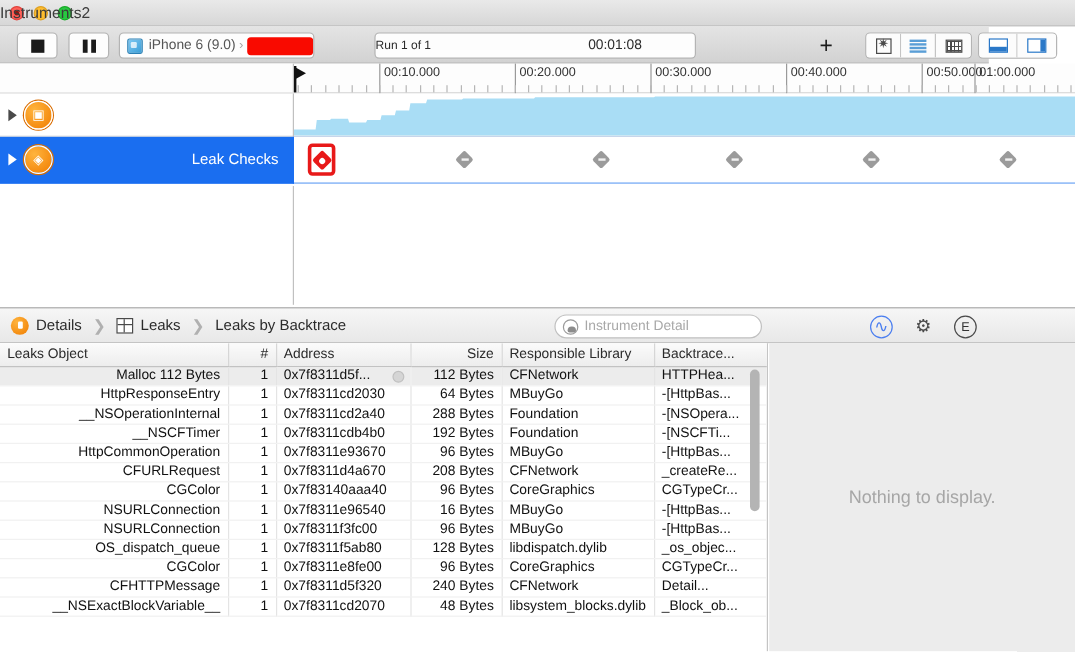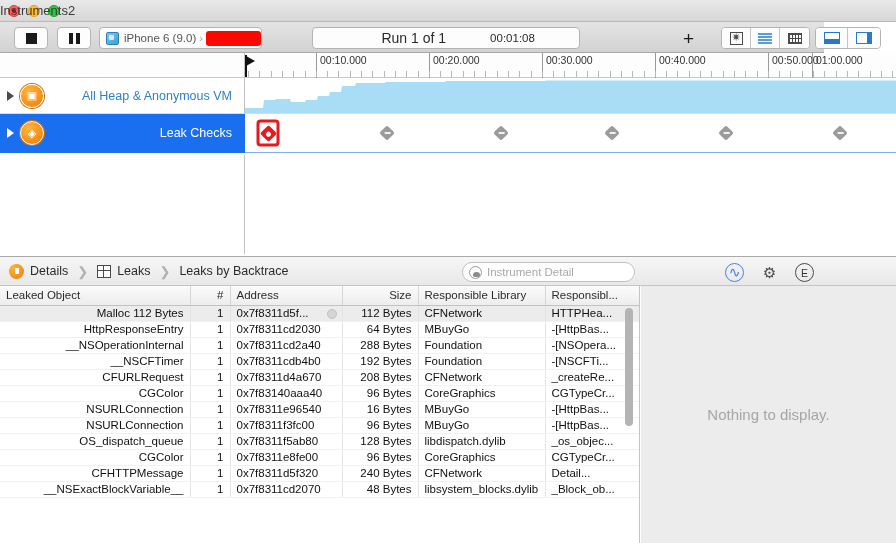--- a/index.html
+++ b/index.html
@@ -70,21 +70,21 @@
   }
   .dev-name { font-size:11.5px; color:#555; white-space:nowrap; }
   .chev { color:#a5a5a5; font-size:11px; margin:0 3px; }
   .redact { height:15px; width:55px; background:#f90a00; border-radius:3px; flex:none; }
 
   .run-field {
     position:absolute; left:312px; top:5px; width:268px; height:22px;
     background:#fdfdfd; border:1px solid #b4b4b4; border-radius:4px;
     display:flex; align-items:center;
   }
-  .run-label { width:50%; text-align:right; font-size:14px; color:#2b2b2b; }
+  .run-label { width:50%; text-align:left; font-size:10px; color:#2b2b2b; }
   .run-time  { width:50%; text-align:center; font-size:11.5px; color:#2b2b2b; }
 
   #add-btn {
     position:absolute; left:672px; top:5px; width:33px; height:22px;
     display:flex; align-items:center; justify-content:center;
     font-size:19px; line-height:1; color:#1b1b1b; font-weight:300;
     background:transparent; border:none;
   }
   .seg {
     position:absolute; top:5px; height:22px; display:flex;
@@ -456,21 +456,20 @@
       <div class="flag"></div>
     </div>
   </div>
 
   <div class="tracks">
 
     <div class="track" id="track-heap">
       <div class="track-head" style="height:36px">
         <span class="disclosure"></span>
         <span class="track-icon">▣</span>
-        <span class="track-label">All Heap &amp; Anonymous VM</span>
       </div>
       <div class="track-body" id="heap-body">
         <svg viewBox="0 0 651 36" preserveAspectRatio="none">
           <path d="M0,36 L0,30 L18,30 L19,22 L30,22 L31,21 L45,21 L46,24 L60,24 L61,22 L72,22
                    L73,18 L84,18 L85,14 L96,14 L97,8 L110,8 L111,5 L140,5 L141,4 L200,4 L201,3
                    L300,3 L301,2.5 L651,2.5 L651,36 Z" fill="#a9ddf5"></path>
         </svg>
       </div>
     </div>
 
@@ -525,26 +524,26 @@
       <colgroup>
         <col class="w-obj">
           <col class="w-cnt">
           <col class="w-addr">
         <col class="w-size">
           <col class="w-lib">
           <col class="w-frame">
       </colgroup>
       <thead>
         <tr id="thead-row">
-            <th class="lft">Leaked Object</th>
+            <th class="lft">Leaks Object</th>
             <th class="num">#</th>
             <th class="lft">Address</th>
             <th class="num">Size</th>
             <th class="lft">Responsible Library</th>
-            <th class="lft">Responsibl...</th>
+            <th class="lft">Backtrace...</th>
           </tr>
       </thead>
       <tbody id="tbody">
           <tr class="sel">
             <td class="c-obj">Malloc 112 Bytes</td>
             <td class="c-cnt">1</td>
             <td class="c-addr">0x7f8311d5f...<span class="addr-dot"></span></td>
             <td class="c-size">112 Bytes</td>
             <td class="c-lib">CFNetwork</td>
             <td class="c-frame">HTTPHea...</td>
@@ -567,20 +566,28 @@
           </tr>
           <tr>
             <td class="c-obj">__NSCFTimer</td>
             <td class="c-cnt">1</td>
             <td class="c-addr">0x7f8311cdb4b0</td>
             <td class="c-size">192 Bytes</td>
             <td class="c-lib">Foundation</td>
             <td class="c-frame">-[NSCFTi...</td>
           </tr>
           <tr>
+            <td class="c-obj">HttpCommonOperation</td>
+            <td class="c-cnt">1</td>
+            <td class="c-addr">0x7f8311e93670</td>
+            <td class="c-size">96 Bytes</td>
+            <td class="c-lib">MBuyGo</td>
+            <td class="c-frame">-[HttpBas...</td>
+          </tr>
+          <tr>
             <td class="c-obj">CFURLRequest</td>
             <td class="c-cnt">1</td>
             <td class="c-addr">0x7f8311d4a670</td>
             <td class="c-size">208 Bytes</td>
             <td class="c-lib">CFNetwork</td>
             <td class="c-frame">_createRe...</td>
           </tr>
           <tr>
             <td class="c-obj">CGColor</td>
             <td class="c-cnt">1</td>

